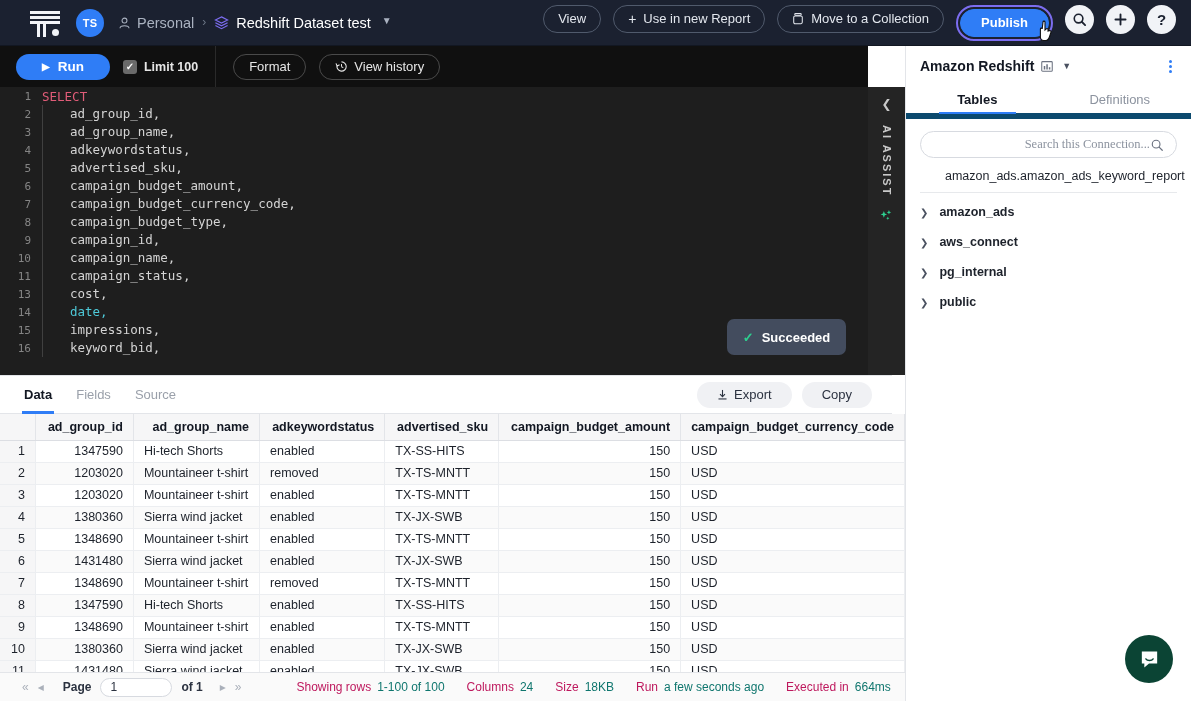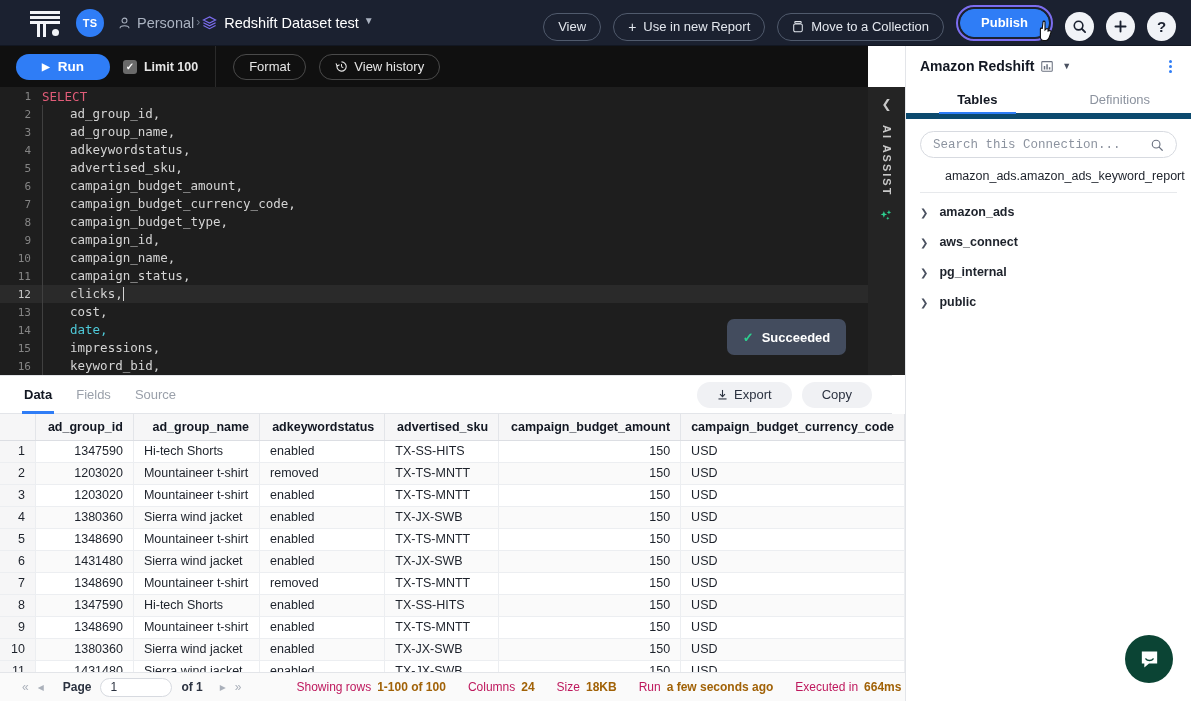--- a/index.html
+++ b/index.html
@@ -19,27 +19,27 @@
     border-bottom: 1px solid #121722;
   }
   .logo { width: 34px; height: 30px; margin-left: 28px; position: relative; flex: none; }
   .logo .bar { position: absolute; background: #f2f4f8; }
   .avatar {
     width: 28px; height: 28px; border-radius: 50%; background: #2f7df6;
     color: #fff; font-size: 11px; font-weight: bold;
     display: flex; align-items: center; justify-content: center;
     margin-left: 14px; flex: none; letter-spacing: .3px;
   }
-  .crumbs { display: flex; align-items: flex-start; margin-left: 14px; }
+  .crumbs { display: flex; align-items: flex-start; margin-left: 14px; gap: 6px; }
   .crumb-person { display: flex; align-items: center; gap: 6px; color: #aab2c0; font-size: 14.5px; }
   .crumb-sep { color: #6d7686; font-size: 12px; margin: 0 2px; }
   .crumb-ds { display: flex; align-items: center; gap: 7px; color: #ffffff; font-size: 14.5px; }
   .crumb-caret { color: #aab2c0; font-size: 10px; margin-left: 5px; }
 
-  .hdr-right { margin-left: auto; display: flex; align-items: flex-end; gap: 12px; padding-right: 15px; }
+  .hdr-right { margin-left: auto; display: flex; align-items: flex-start; gap: 12px; padding-right: 15px; }
   .pill {
     border: 1px solid #505a6c; border-radius: 16px; color: #e3e7ee;
     font-size: 13px; height: 28px; display: flex; align-items: center;
     padding: 0 14px; gap: 7px; background: transparent; white-space: nowrap;
   }
   .pill.publish {
     background: #2f7df6; border-color: #2f7df6; color: #fff; font-weight: 600;
     padding: 0 20px; position: relative;
   }
   .publish-wrap {
@@ -170,21 +170,21 @@
   .pager { display: flex; align-items: center; gap: 9px; padding-left: 22px; }
   .pg-ic { color: #aab0ba; font-size: 12px; }
   .pg-lbl { color: #2b3240; font-weight: bold; font-size: 12px; }
   .pg-input {
     width: 72px; height: 19px; border: 1px solid #d7dae0; border-radius: 10px;
     background: #fff; font-size: 12px; color: #2b3240; padding: 0 9px;
     font-family: "Liberation Sans", sans-serif;
   }
   .stats { margin-left: 55px; display: flex; align-items: center; gap: 6px; }
   .stat-k { color: #be185d; }
-  .stat-v { color: #a16207; font-weight: bold; }
+  .stat-v { color: #0f766e; }
   .stat-gap { width: 10px; }
 
   
   .rpanel {
     position: absolute; left: 905px; top: 46px; width: 286px; height: 655px;
     background: #ffffff; border-left: 1px solid #e3e5e9;
   }
   .rp-head { height: 40px; display: flex; align-items: center; padding: 16px 14px; }
   .rp-title { font-size: 14px; font-weight: bold; color: #121722; }
   .rp-caret { color: #4a5160; font-size: 9px; margin-left: 8px; }
@@ -197,21 +197,21 @@
   .rp-tab.active::after {
     content: ""; position: absolute; left: 23%; right: 23%; bottom: -1px;
     height: 2.5px; background: #2f7df6;
   }
   .rp-search {
     margin: 12px 14px 0 14px; height: 27px; border: 1px solid #d7dae0;
     border-radius: 14px; display: flex; align-items: center; padding: 0 12px;
   }
   .rp-search input {
     flex: 1; border: none; outline: none; font-size: 12.5px; color: #a16207;
-    font-family: Liberation Mono, monospace; background: transparent;
+    font-family: Liberation Serif, serif; background: transparent; text-align: right;
   }
   .rp-search input::placeholder { color: #8c939f; }
   .rp-tablerow {
     display: flex; align-items: center; gap: 8px; margin: 11px 14px 0 14px;
     padding-left: 17px; font-size: 12.5px; color: #1d222b;
   }
   .rp-divider { height: 1px; background: #e7e9ec; margin: 9px 14px 0 14px; }
   .rp-schema {
     display: flex; align-items: center; gap: 11px; padding: 0 14px;
     height: 22px; font-size: 12.5px; color: #1d222b; font-weight: bold; margin-top: 8px;
@@ -369,24 +369,20 @@
           <div class="gut">9</div>
           <div class="ecode"><span class="indent-guide"></span><span>campaign_id,</span></div>
         </div>
         <div class="eline">
           <div class="gut">10</div>
           <div class="ecode"><span class="indent-guide"></span><span>campaign_name,</span></div>
         </div>
         <div class="eline">
           <div class="gut">11</div>
           <div class="ecode"><span class="indent-guide"></span><span>campaign_status,</span></div>
-        </div>
-        <div class="eline active">
-          <div class="gut">12</div>
-          <div class="ecode"><span class="indent-guide"></span><span>clicks,</span><span class="caret-bar"></span></div>
         </div>
         <div class="eline">
           <div class="gut">13</div>
           <div class="ecode"><span class="indent-guide"></span><span>cost,</span></div>
         </div>
         <div class="eline">
           <div class="gut">14</div>
           <div class="ecode"><span class="indent-guide"></span><span class="fn">date,</span></div>
         </div>
         <div class="eline">

